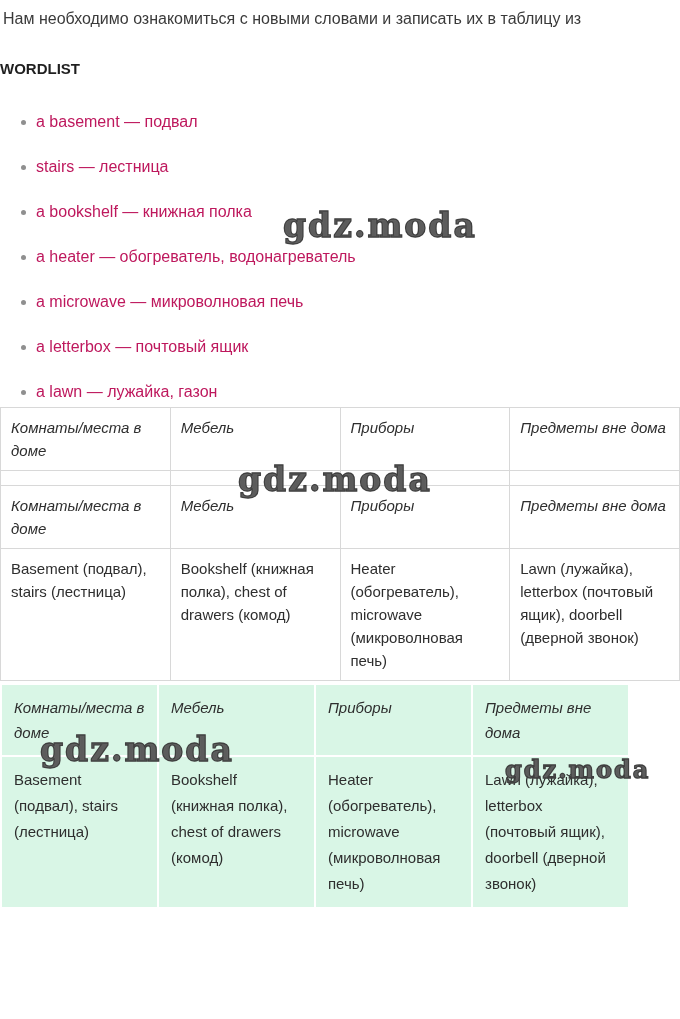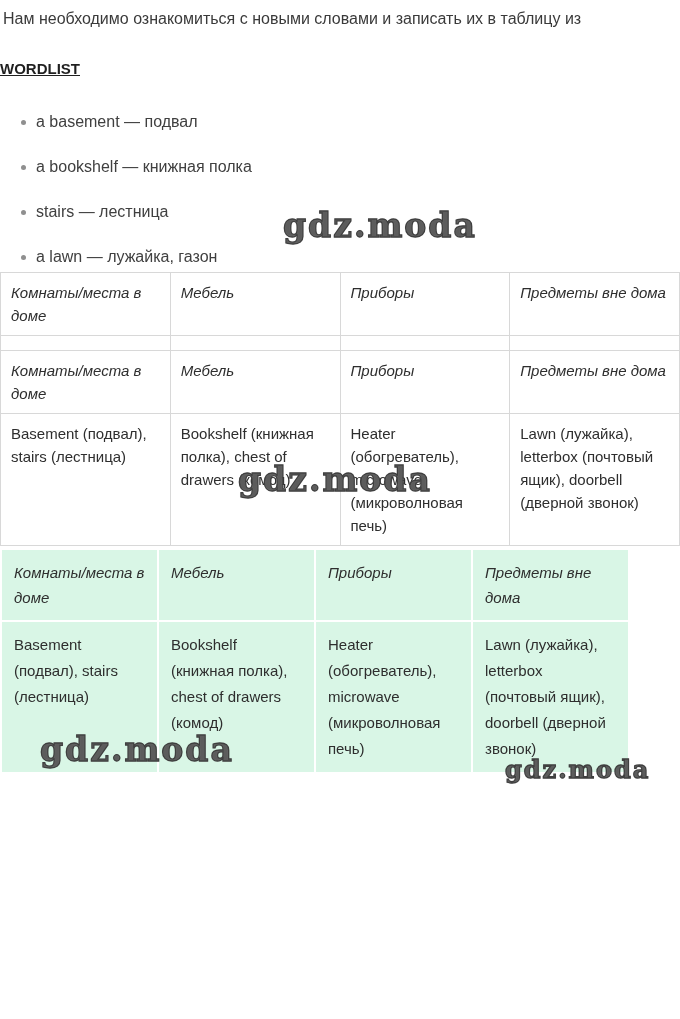--- a/index.html
+++ b/index.html
@@ -15,29 +15,28 @@
 
   .intro {
     font-size: 16px; line-height: 22px;
     padding: 8px 4px 0 3px;
     color: #3a3a3a;
   }
   .wordlist-title {
     font-size: 15px; font-weight: 700;
     margin: 30px 0 0 0;
     color: #1f1f1f;
-    text-decoration: underline;
   }
   ul.wordlist { list-style: none; margin: 35px 0 0 0; }
   ul.wordlist li {
     position: relative;
     padding-left: 36px;
     margin-bottom: 25px;
     font-size: 16px; line-height: 20px;
-    color: #404040;
+    color: #be185d;
   }
   ul.wordlist li:last-child { margin-bottom: 0; }
   ul.wordlist li::before {
     content: "";
     position: absolute; left: 21px; top: 8px;
     width: 5px; height: 5px; border-radius: 50%;
     background: #8f8f8f;
   }
 
   table.plain {
@@ -93,22 +92,25 @@
 <body>
 
 <div class="page">
 
   <p class="intro">Нам необходимо ознакомиться с новыми словами и записать их в таблицу из</p>
 
   <h2 class="wordlist-title">WORDLIST</h2>
 
   <ul class="wordlist">
     <li>a basement — подвал</li>
+    <li>stairs — лестница</li>
     <li>a bookshelf — книжная полка</li>
-    <li>stairs — лестница</li>
+    <li>a heater — обогреватель, водонагреватель</li>
+    <li>a microwave — микроволновая печь</li>
+    <li>a letterbox — почтовый ящик</li>
     <li>a lawn — лужайка, газон</li>
   </ul>
 
   <table class="plain">
     <tbody>
       <tr>
         <td class="hdr">Комнаты/места в доме</td>
         <td class="hdr">Мебель</td>
         <td class="hdr">Приборы</td>
         <td class="hdr">Предметы вне дома</td>

